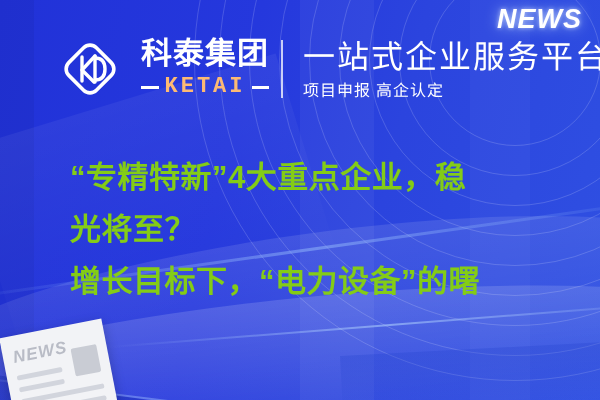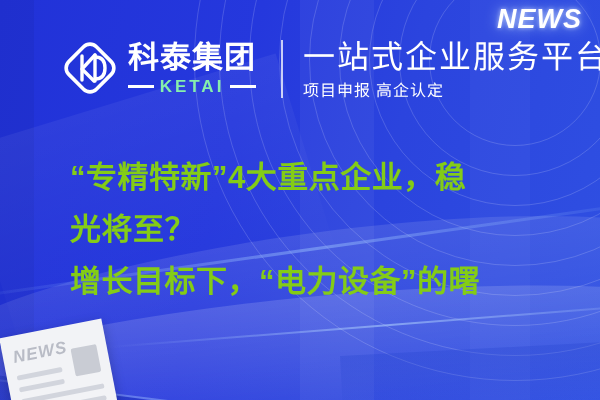--- a/index.html
+++ b/index.html
@@ -120,21 +120,22 @@
     left: 0; right: 0; top: 0;
     height: 140px;
   }
 
   .logo-block {
     position: absolute;
     left: 62px;
     top: 40px;
     display: flex;
     align-items: center;
-    gap: 10px;
+    gap: 23px;
+    font-family: Liberation Mono, monospace;
   }
   .logo-mark { width: 56px; height: 56px; display: block; }
   .logo-words { display: flex; flex-direction: column; align-items: center; }
   .logo-cn {
     color: #ffffff;
     font-size: 31px;
     font-weight: 700;
     letter-spacing: 1px;
     line-height: 1;
     white-space: nowrap;
@@ -146,22 +147,22 @@
     margin-top: 5px;
     width: 100%;
   }
   .logo-dash {
     flex: 1 1 auto;
     height: 3px;
     background: #ffffff;
     min-width: 9px;
   }
   .logo-en {
-    color: #86efac;
-    font-size: 17px;
+    color: #fdba74;
+    font-size: 22px;
     font-weight: 700;
     letter-spacing: 3px;
     line-height: 1;
     white-space: nowrap;
   }
 
   .divider {
     position: absolute;
     left: 281px;
     top: 40px;

